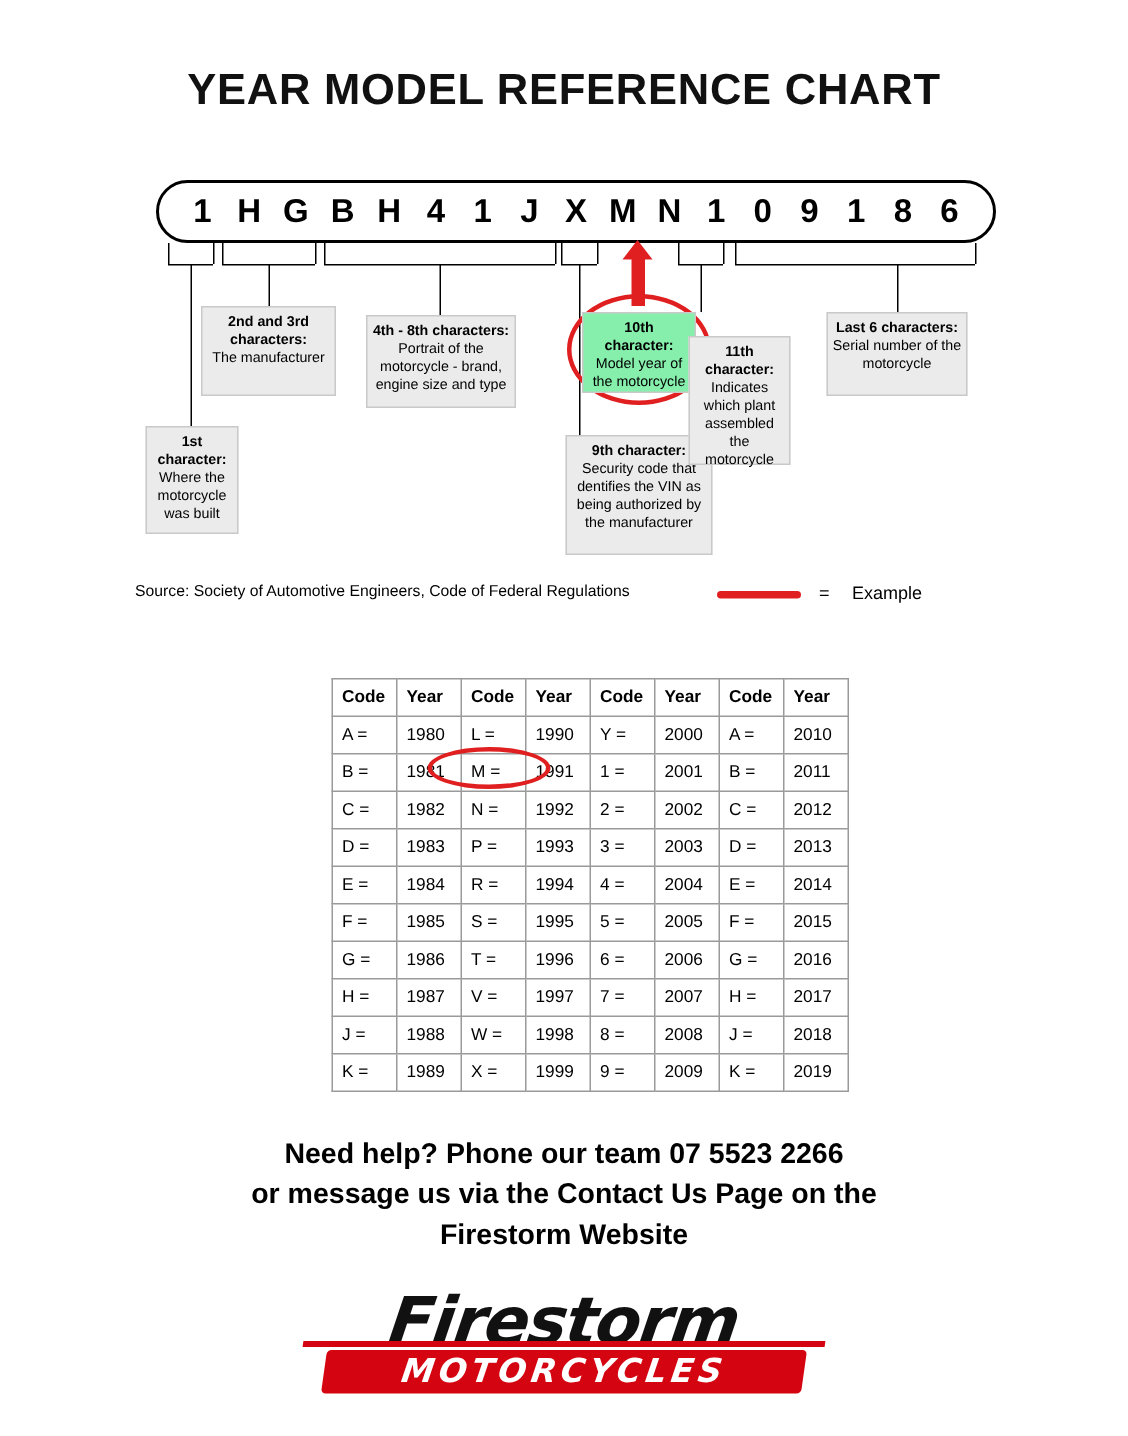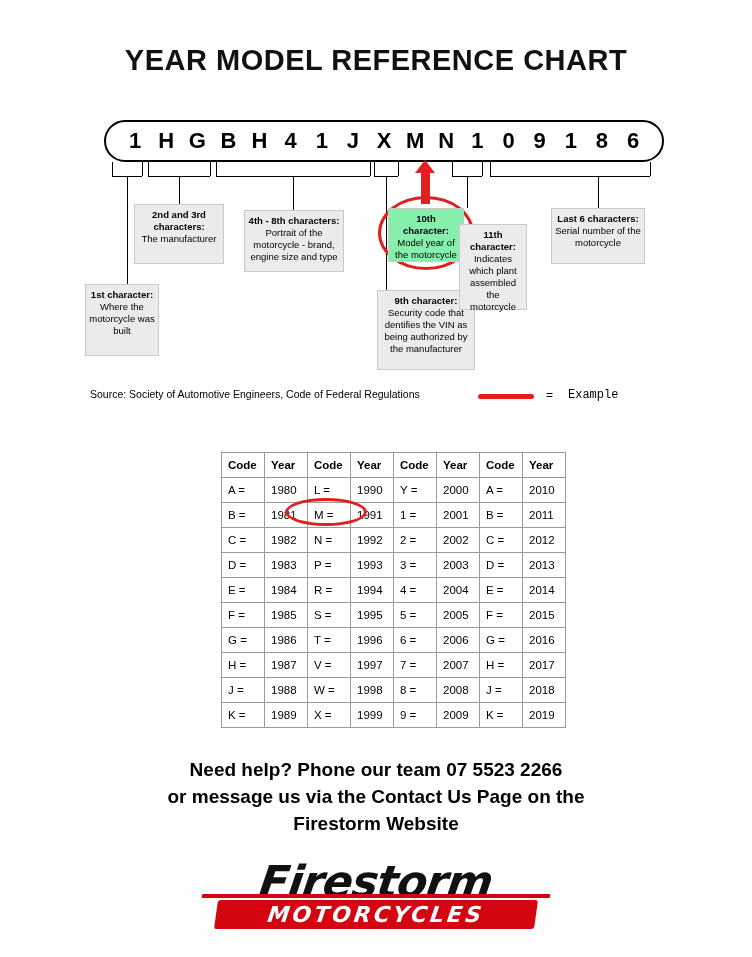--- a/index.html
+++ b/index.html
@@ -115,21 +115,20 @@
     position: absolute;
     top: 388px;
     left: 546px;
     font-size: 12px;
   }
   .legend-label {
     position: absolute;
     top: 388px;
     left: 568px;
     font-size: 12px;
-    font-family: Liberation Mono, monospace;
   }
 
   
   .code-table {
     position: absolute;
     top: 452px;
     left: 221px;
     border-collapse: collapse;
     font-size: 11.5px;
   }
@@ -273,21 +272,21 @@
 
 <div class="leader vline" style="left:490px; top:162px; height:14px;"></div>
 <div class="leader hline" style="left:490px; top:176px; width:160px;"></div>
 <div class="leader vline" style="left:650px; top:162px; height:14px;"></div>
 <div class="leader vline" style="left:598px; top:176px; height:32px;"></div>
 
 <div class="red-ellipse" style="left:378px; top:196px; width:96px; height:74px;"></div>
 <div class="red-arrow-stem" style="left:421px; top:172px; height:32px;"></div>
 <div class="red-arrow-head" style="left:415px; top:160px;"></div>
 
-<div class="callout" style="left:85px; top:284px; width:74px; height:72px;">
+<div class="callout" style="left:97px; top:284px; width:62px; height:72px;">
   <b>1st character:</b><br>
   <span>Where the motorcycle was built</span>
 </div>
 
 <div class="callout" style="left:134px; top:204px; width:90px; height:60px;">
   <b>2nd and 3rd characters:</b><br>
   <span>The manufacturer</span>
 </div>
 
 <div class="callout" style="left:244px; top:210px; width:100px; height:62px;">

